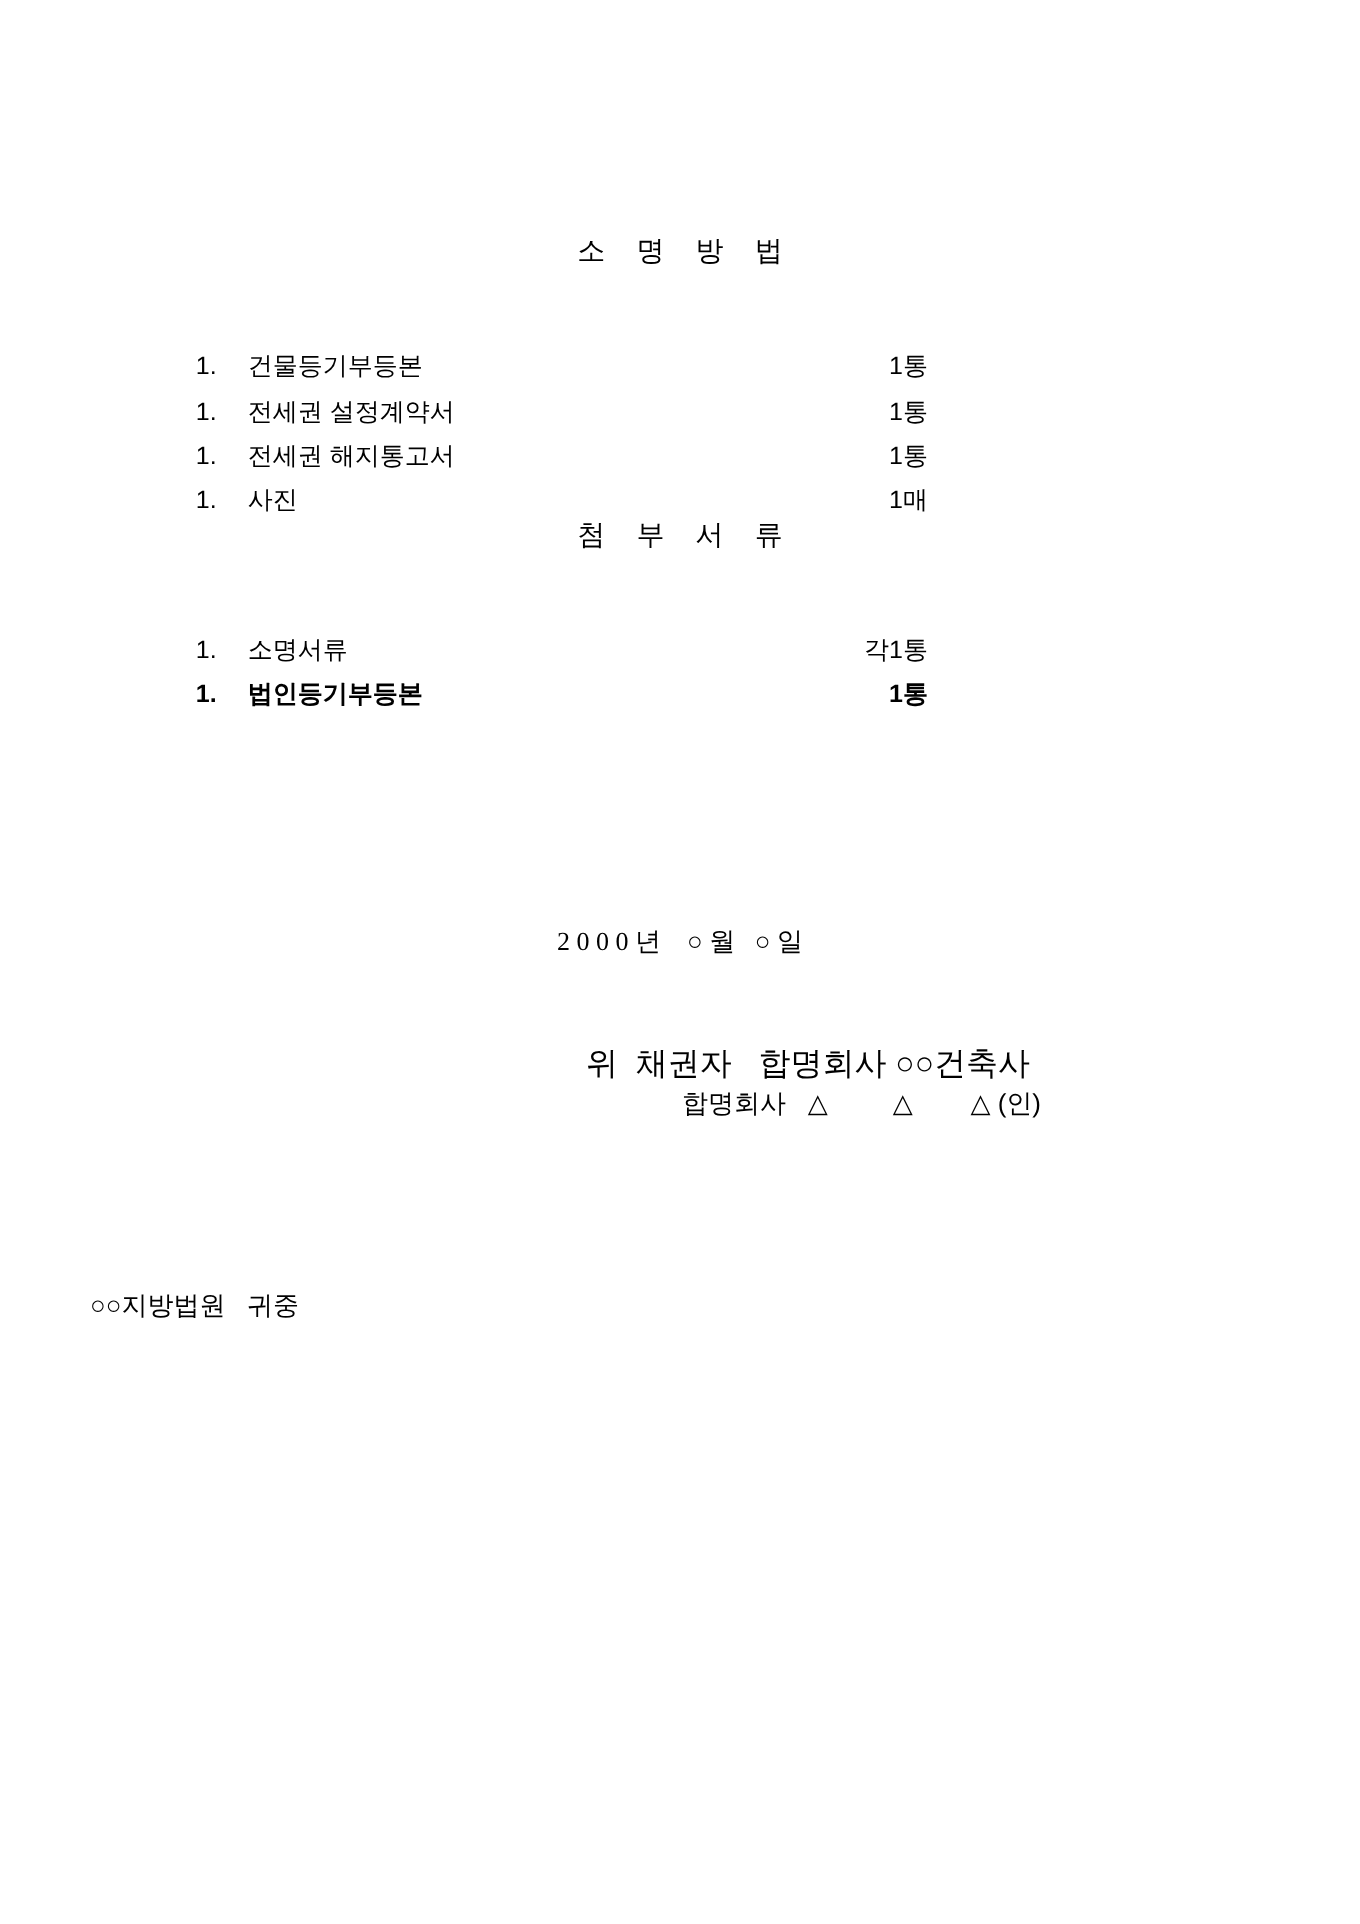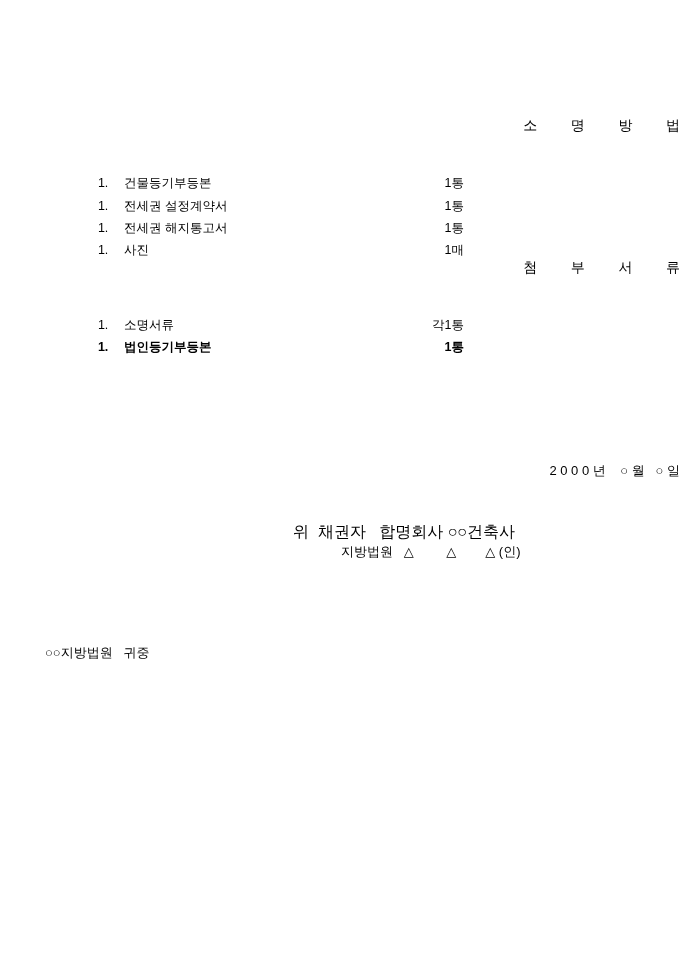--- a/index.html
+++ b/index.html
@@ -19,25 +19,24 @@
     position: relative;
     width: 680px;
     height: 962px;
     overflow: hidden;
   }
 
   
   .section-title {
     position: absolute;
     width: 100%;
-    text-align: right;
+    text-align: center;
     font-size: 14px;
     letter-spacing: 0;
     white-space: pre;
-    font-family: Liberation Mono, monospace;
   }
   #title-soseong { top: 117px; }
   #title-cheombu { top: 259px; }
 
   
   .doc-line {
     position: absolute;
     left: 84px;
     width: 380px;
     font-size: 12.5px;
@@ -61,23 +60,24 @@
   #line-3 { top: 206px; }
   #line-4 { top: 228px; }
   #line-5 { top: 303px; }
   #line-6 { top: 325px; font-weight: bold; }
 
   
   #date-line {
     position: absolute;
     top: 462px;
     width: 100%;
-    text-align: right;
+    text-align: center;
     font-size: 13px;
     white-space: pre;
+    font-family: Liberation Serif, serif;
   }
 
   
   #sig-line-1 {
     position: absolute;
     top: 522px;
     left: 293px;
     font-size: 16px;
     white-space: pre;
   }
@@ -128,17 +128,17 @@
     <span class="num">1.</span><span class="label">소명서류</span><span class="qty">각1통</span>
   </div>
 
   <div class="doc-line" id="line-6">
     <span class="num">1.</span><span class="label">법인등기부등본</span><span class="qty">1통</span>
   </div>
 
   <div id="date-line">2 0 0 0 년    ○ 월   ○ 일</div>
 
   <div id="sig-line-1">위  채권자   합명회사 ○○건축사</div>
-  <div id="sig-line-2">지방법원   △         △        △ (인)</div>
+  <div id="sig-line-2">합명회사   △         △        △ (인)</div>
 
   <div id="court-line">○○지방법원   귀중</div>
 
 </div>
 
 </body></html>

